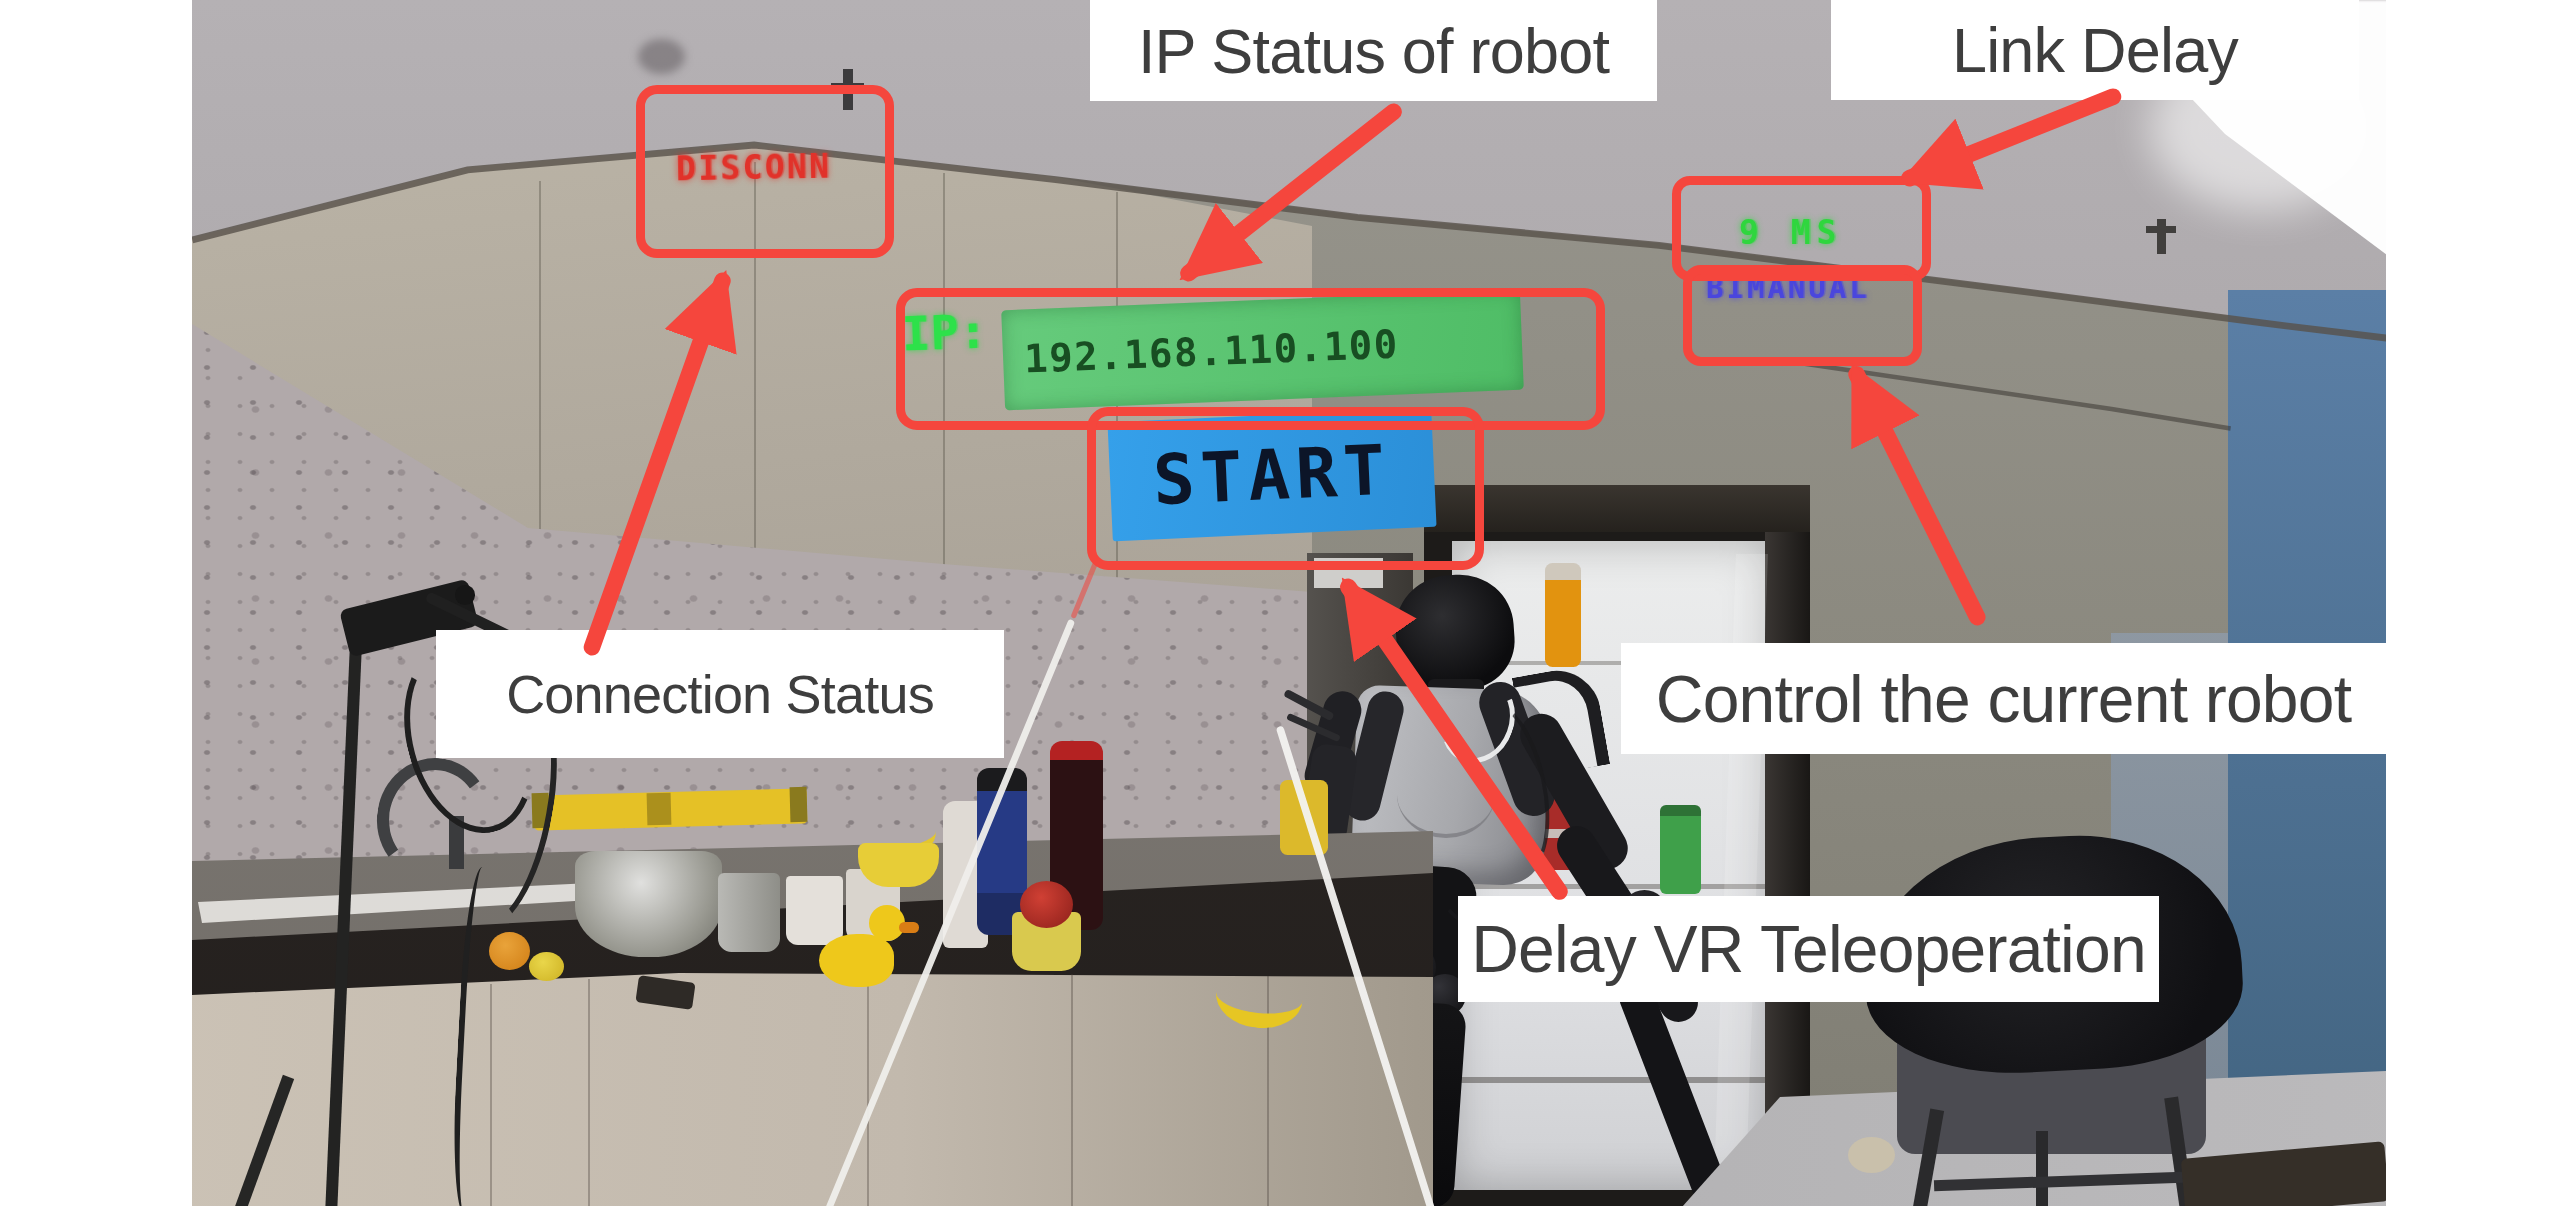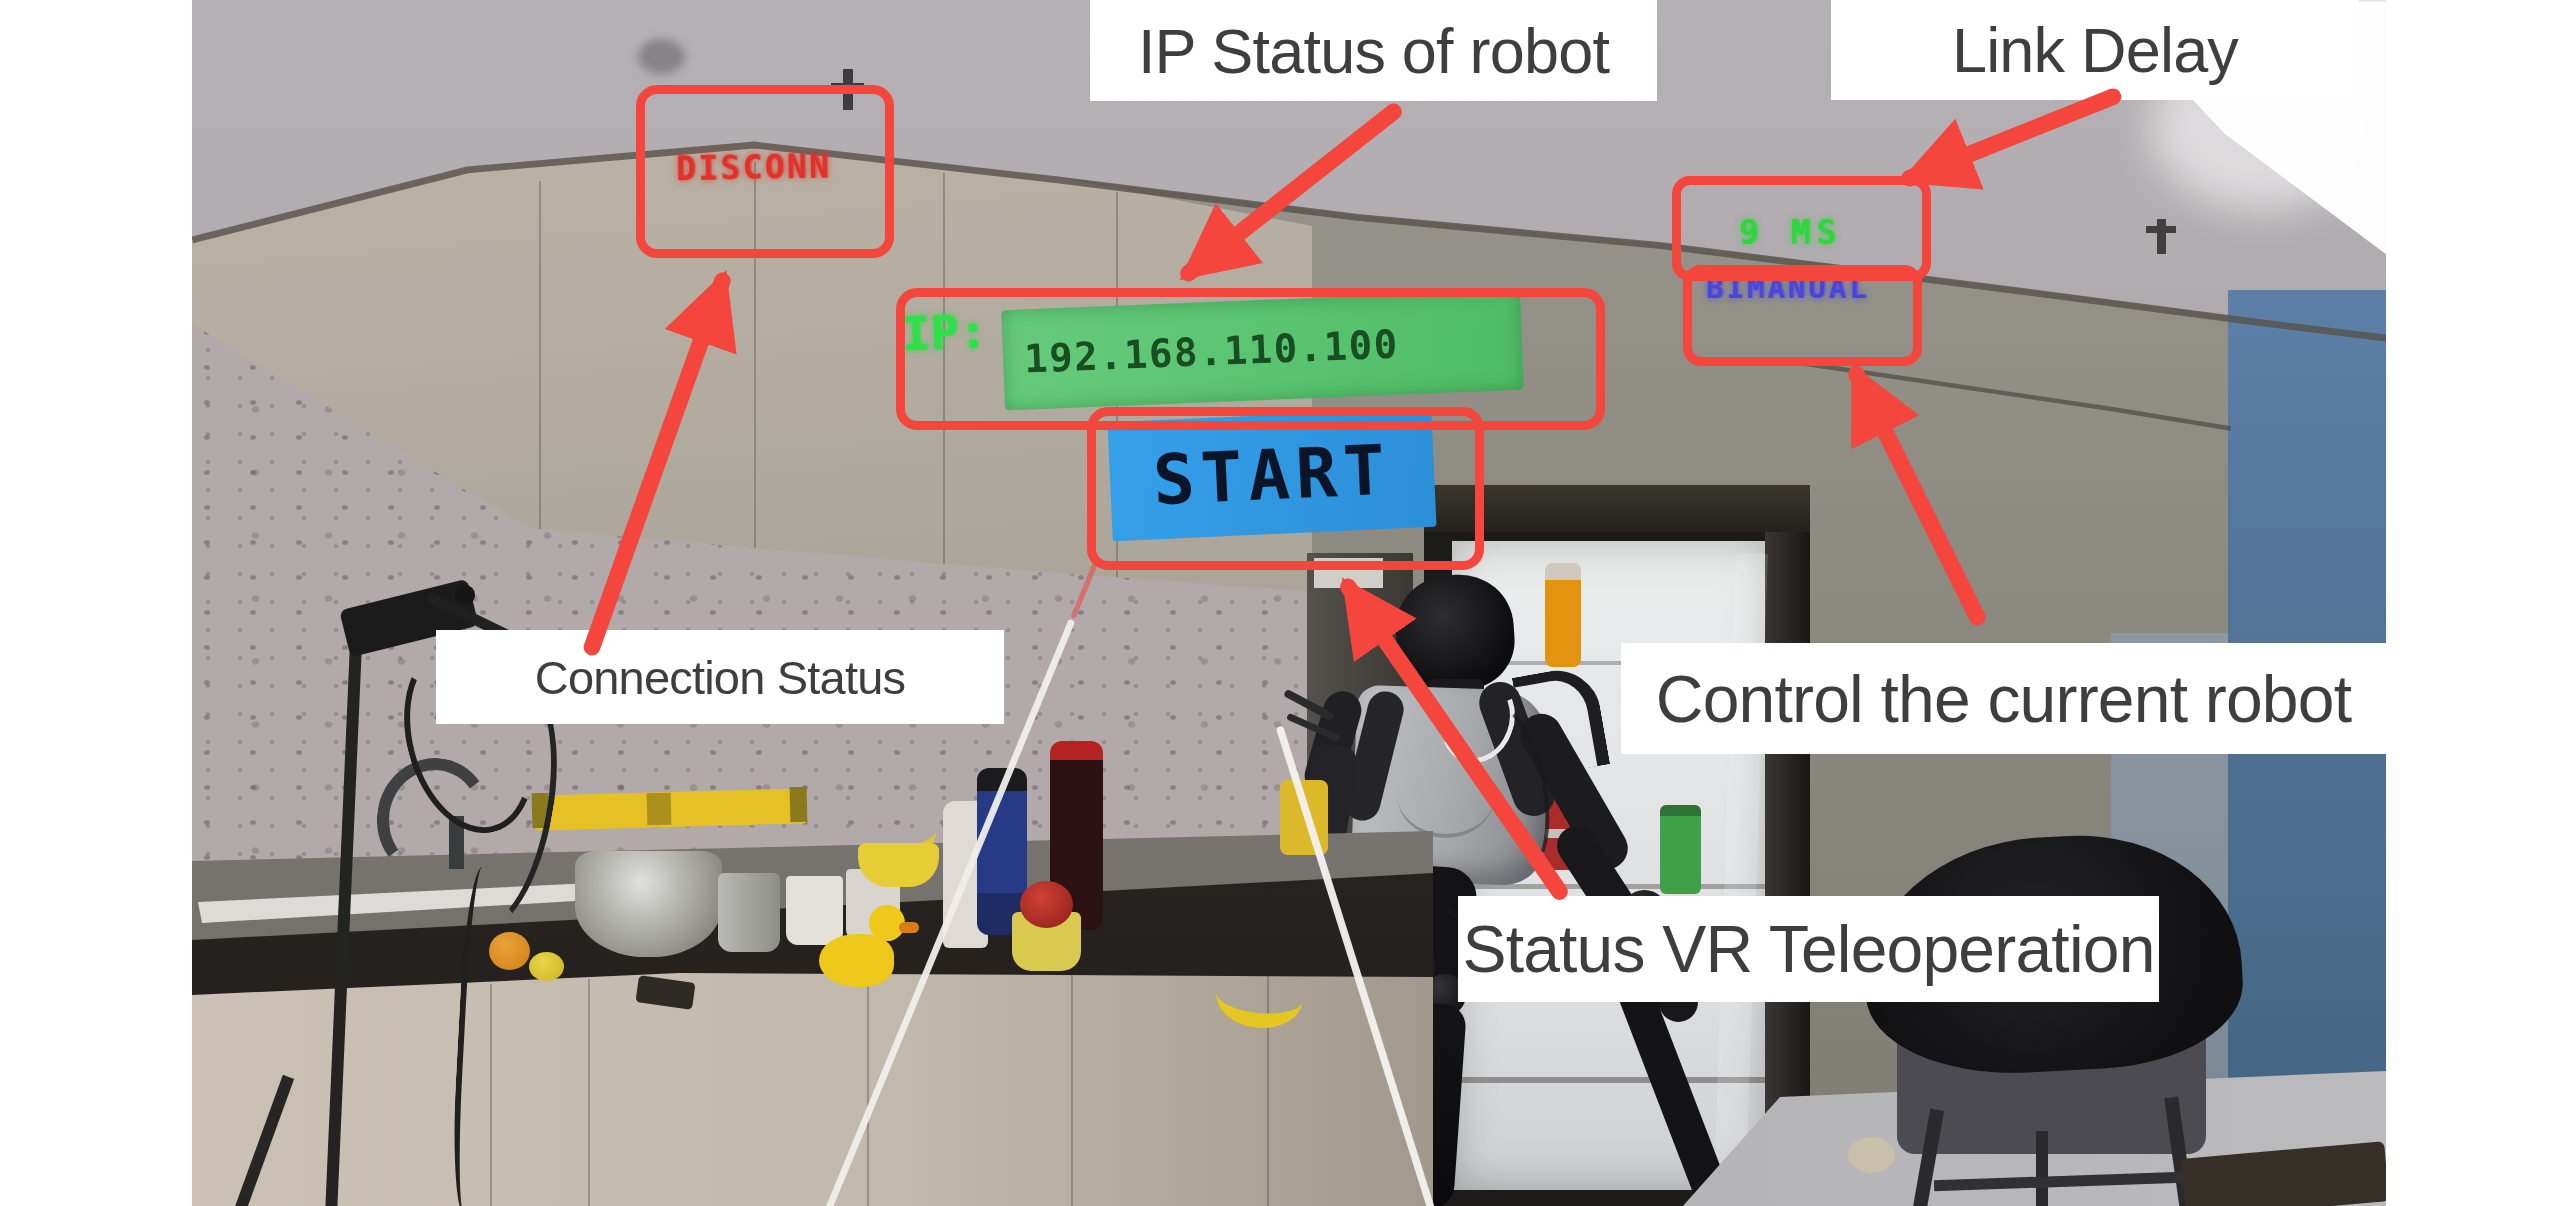--- a/index.html
+++ b/index.html
@@ -213,23 +213,23 @@
                 text-shadow:0 0 6.8px rgba(74,70,221,.8),1.5px 0 0 rgba(74,70,221,.4);filter:blur(0.5px);">BIMANUAL</div>
 
     <div class="redbox" style="left:636px;top:85px;width:240px;height:155px;"></div>
     <div class="redbox" style="left:896px;top:288px;width:691px;height:124px;"></div>
     <div class="redbox" style="left:1087px;top:407px;width:379px;height:145px;"></div>
     <div class="redbox" style="left:1672px;top:176px;width:241px;height:87px;border-radius:18px;"></div>
     <div class="redbox" style="left:1683px;top:265px;width:221px;height:83px;border-radius:18px;"></div>
 
     <div class="note" style="left:1090px;top:0;width:567px;height:101px;font-size:63px;">IP Status of robot</div>
     <div class="note" style="left:1831px;top:0;width:528px;height:100px;font-size:63px;">Link Delay</div>
-    <div class="note" style="left:436px;top:630px;width:568px;height:94px;font-size:47px;text-align:right;">Connection Status</div>
+    <div class="note" style="left:436px;top:630px;width:568px;height:128px;font-size:54px;text-align:right;">Connection Status</div>
     <div class="note" style="left:1621px;top:643px;width:765px;height:111px;font-size:66px;">Control the current robot</div>
-    <div class="note" style="left:1458px;top:896px;width:701px;height:106px;font-size:66px;">Status VR Teleoperation</div>
+    <div class="note" style="left:1458px;top:896px;width:701px;height:106px;font-size:66px;">Delay VR Teleoperation</div>
 
     <svg width="2576" height="1207" viewBox="0 0 3416 1600">
       <defs>
         <marker id="ah" viewBox="0 0 10 10" refX="8.5" refY="5" markerWidth="4.6" markerHeight="4.6" orient="auto">
           <path d="M0,0 L10,5 L0,10 z" fill="#f5463d"></path>
         </marker>
       </defs>
       <g stroke="#f5463d" stroke-width="22" stroke-linecap="round" fill="none">
         <path d="M 785 858 L 958 372" marker-end="url(#ah)"></path>
         <path d="M 1848 148 L 1576 362" marker-end="url(#ah)"></path>

